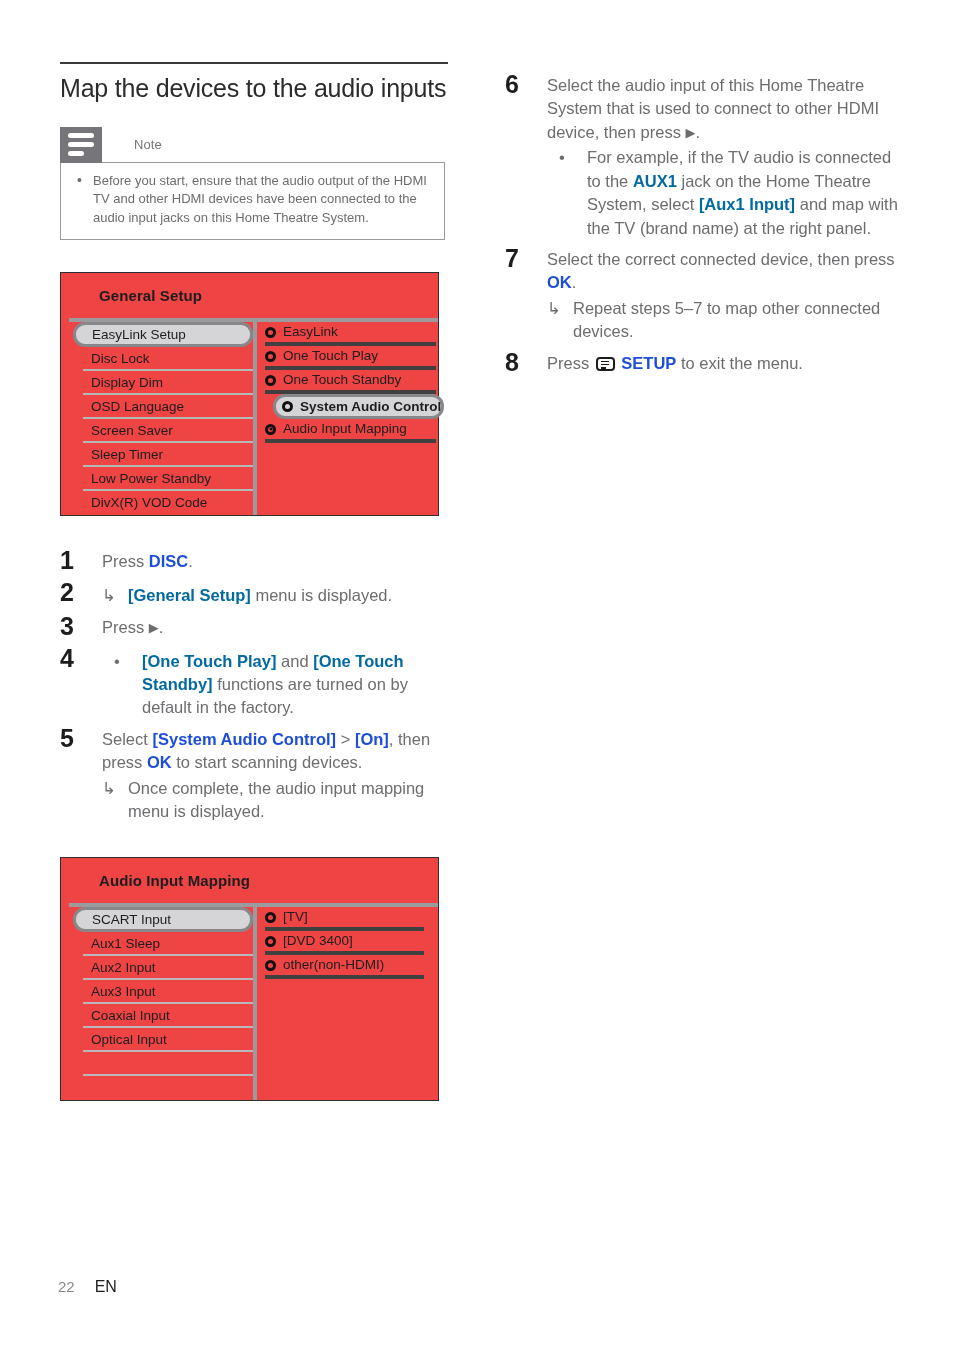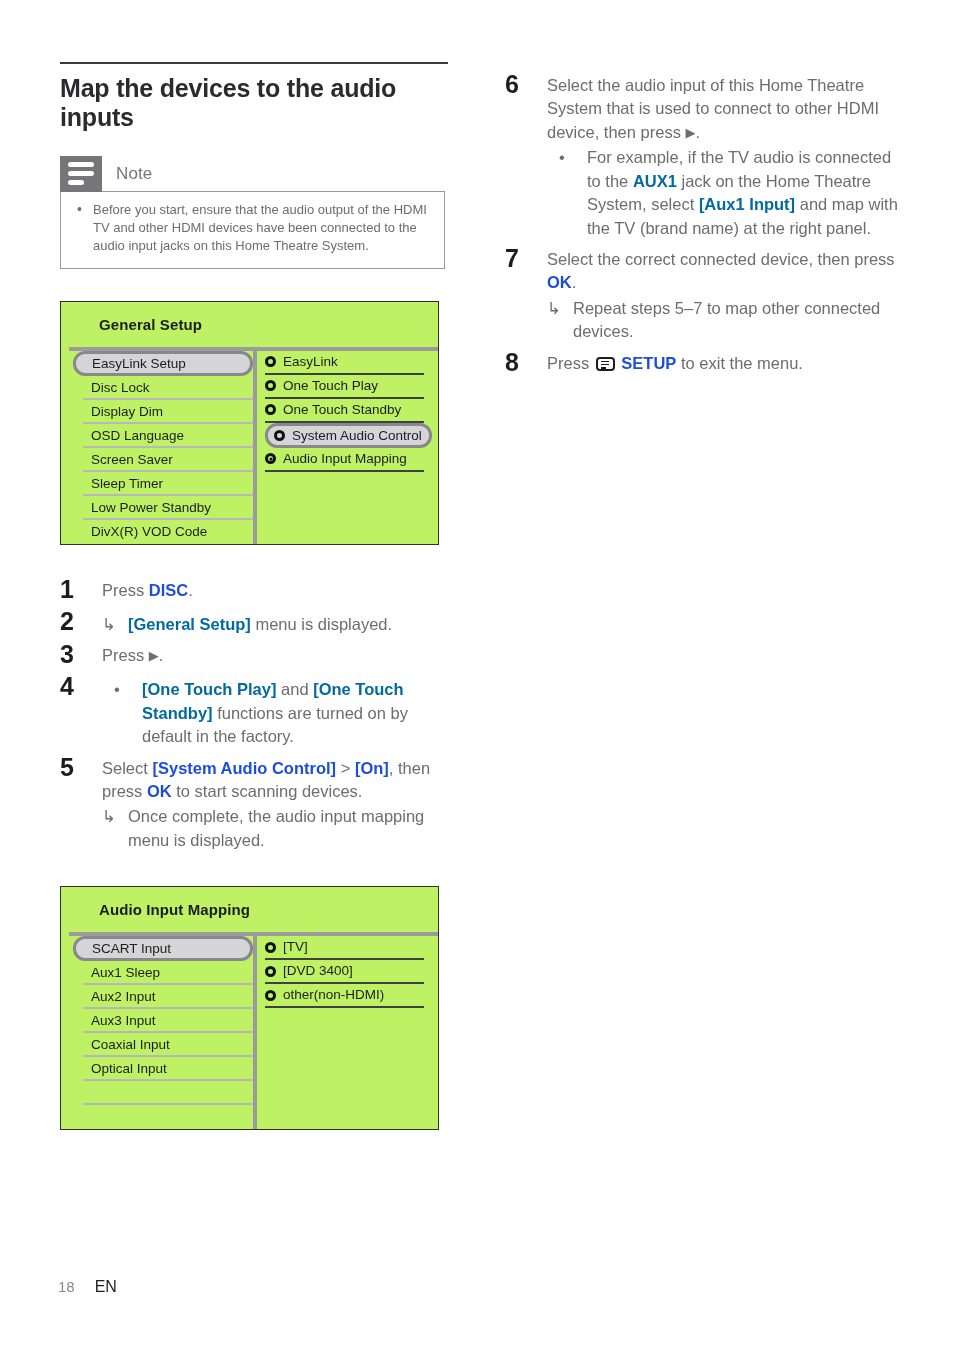--- a/index.html
+++ b/index.html
@@ -36,21 +36,21 @@
 
   
   .rule-top {
     border-top: 2px solid #3a3a3c;
     width: 388px;
     margin: 0 0 10px 0;
   }
   h1.section-title {
     font-family: "Liberation Sans", sans-serif;
     font-size: 25px;
-    font-weight: 700;
+    font-weight: 400;
     color: #2b2b2d;
     letter-spacing: -0.2px;
     margin: 0 0 24px 0;
     line-height: 1.15;
   }
 
   
   .note-wrap {
     position: relative;
     width: 385px;
@@ -75,23 +75,23 @@
   .note-icon i {
     display: block;
     background: #ffffff;
     height: 5px;
     border-radius: 3px;
   }
   .note-icon i:nth-child(1) { width: 26px; }
   .note-icon i:nth-child(2) { width: 26px; }
   .note-icon i:nth-child(3) { width: 16px; margin-right: 10px; }
   .note-label {
-    font-size: 17px;
+    font-size: 13px;
     color: #76767a;
-    padding-left: 14px;
+    padding-left: 32px;
     align-self: center;
     letter-spacing: 0.1px;
   }
   .note-body {
     border: 1px solid #9a9a9e;
     border-top: 1px solid #9a9a9e;
     margin-top: -1px;
     padding: 9px 14px 12px 14px;
     background: #fff;
   }
@@ -112,21 +112,21 @@
     position: absolute;
     left: 2px;
     top: -1px;
     font-size: 14px;
     color: #6d6d70;
   }
 
   
   .osd {
     border: 1.5px solid #2f2f31;
-    background: #bef264;
+    background: #ef4444;
     width: 379px;
     margin-bottom: 30px;
     box-sizing: border-box;
   }
   .osd-title {
     font-size: 15px;
     font-weight: bold;
     color: #1d1d1f;
     padding: 14px 0 14px 38px;
     letter-spacing: 0.1px;
@@ -176,30 +176,31 @@
     line-height: 19px;
     margin-left: -10px;
     padding-left: 16px;
     box-sizing: border-box;
   }
   .osd-colR .osd-row {
     padding-left: 0;
     display: flex;
     align-items: center;
     gap: 7px;
-    border-bottom: 2px solid #404040;
+    border-bottom: 4px solid #404040;
     margin-right: 14px;
   }
   .osd-colR .osd-row.sel {
     background: #d5d5d7;
     border: 3px solid #88888c;
-    margin-left: 0;
+    margin-left: 8px;
     margin-right: 6px;
     padding-left: 6px;
     height: 25px;
+    font-weight: bold;
   }
   .osd-colR .osd-row.nb { border-bottom-color: transparent; }
   .radio {
     width: 11px;
     height: 11px;
     border: 3px solid #111113;
     border-radius: 50%;
     box-sizing: border-box;
     flex: none;
     position: relative;
@@ -470,17 +471,17 @@
         <div class="step">
           <div class="step-num">8</div>
           <div class="step-body">
             <div>Press <span class="setup-glyph"><i></i><i></i><i></i></span> <b>SETUP</b> to exit the menu.</div>
           </div>
         </div>
       </div>
   </div>
 
   <div class="footer">
-    <span class="pg-num">18</span>
+    <span class="pg-num">22</span>
     <span class="pg-lang">EN</span>
   </div>
 
 </div>
 
 </body></html>

